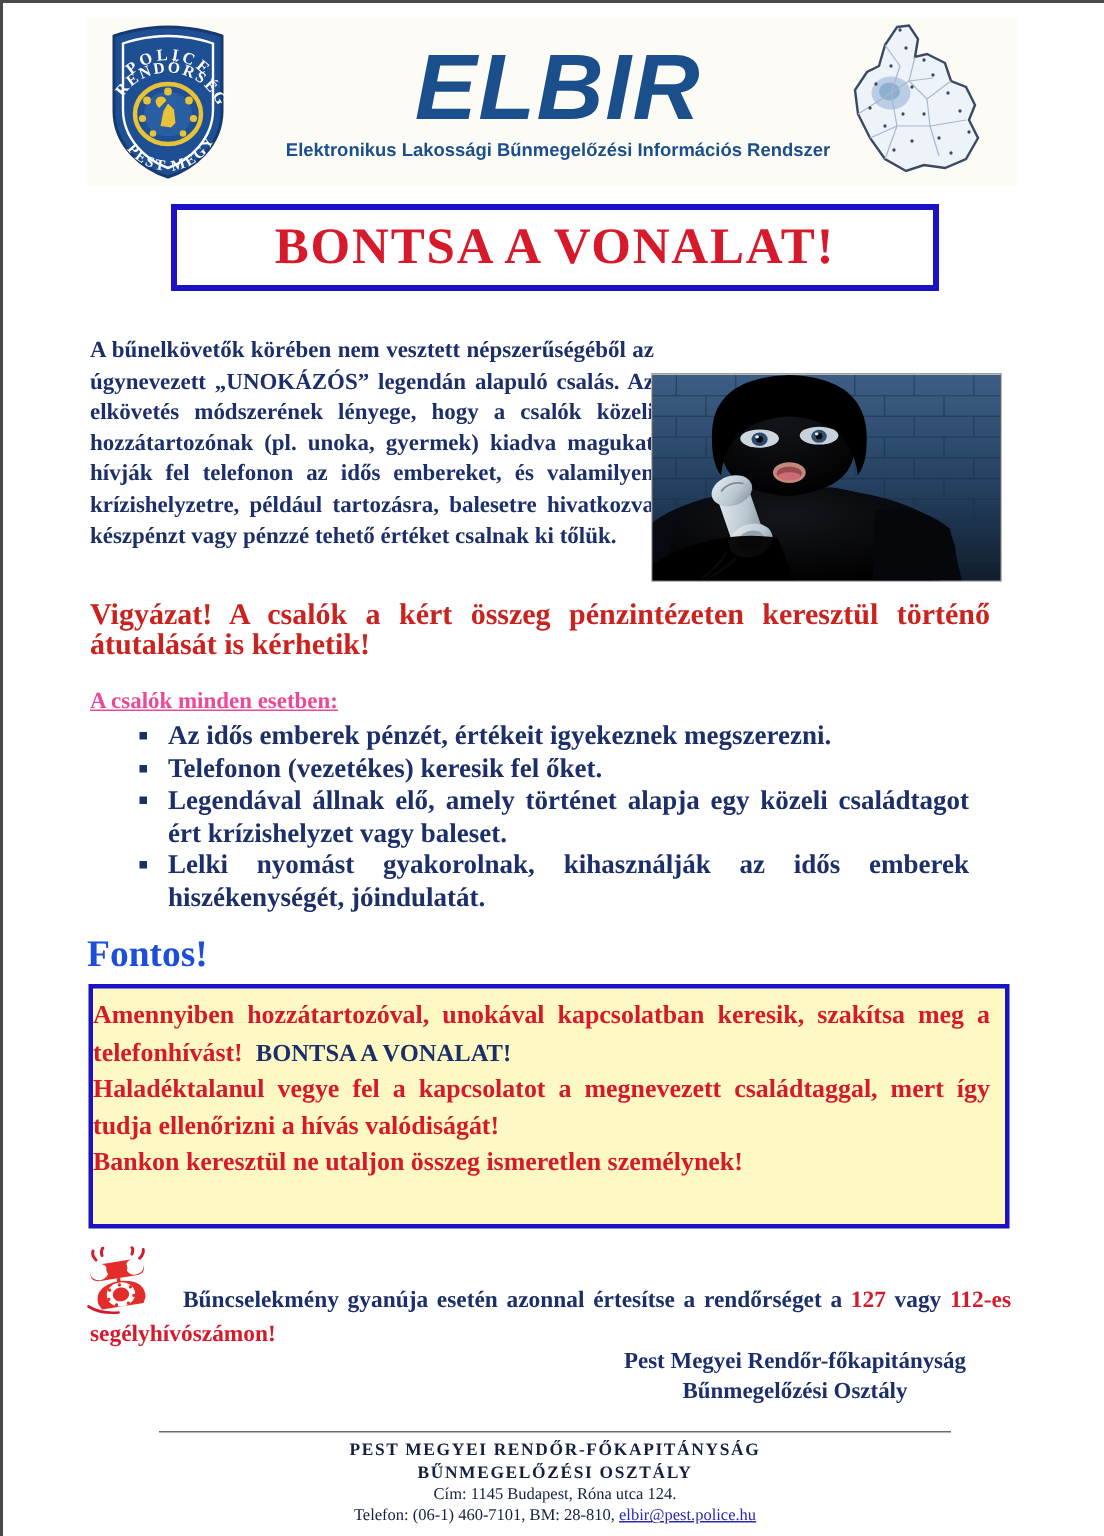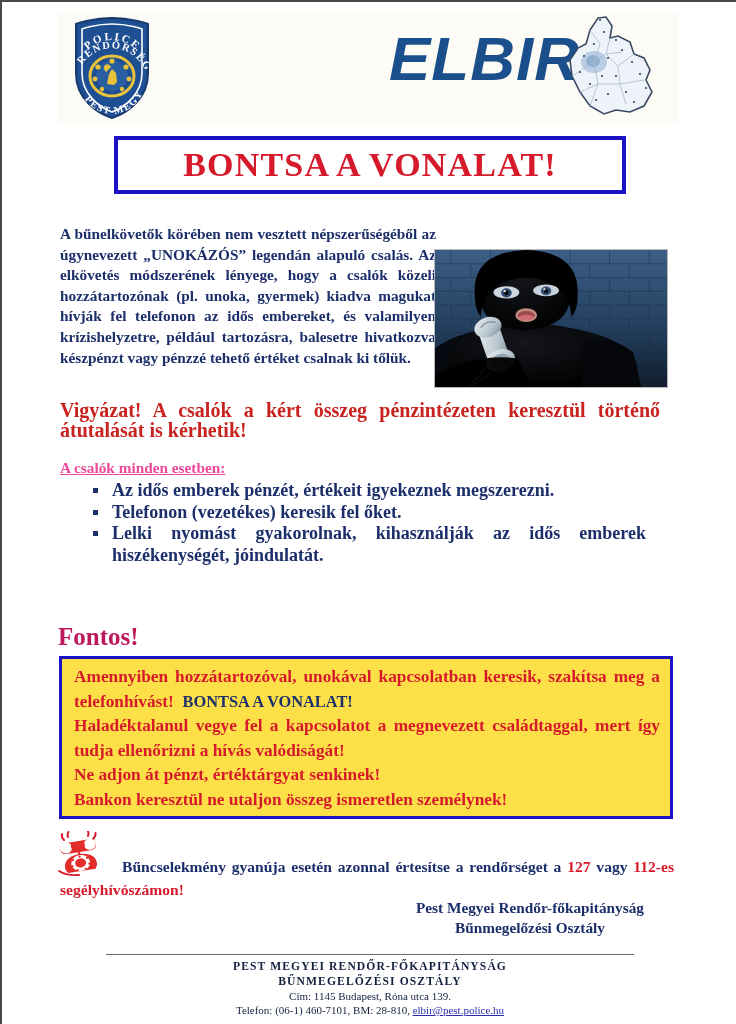--- a/index.html
+++ b/index.html
@@ -42,22 +42,21 @@
     right: 6px;
     top: 2px;
     width: 112px;
     height: 108px;
   }
   .elbir-wrap {
     position: absolute;
     left: 130px;
     top: 14px;
     width: 368px;
-    text-align: right;
-    margin-left: 24px;
+    text-align: center;
   }
   .elbir-word {
     font-family: "Liberation Sans", sans-serif;
     font-weight: bold;
     font-style: italic;
     font-size: 62px;
     line-height: 66px;
     letter-spacing: 1px;
     color: #1b4f8c;
     display: block;
@@ -174,32 +173,32 @@
   }
 
   
   .fontos {
     position: absolute;
     left: 56px;
     top: 621px;
     font-family: "Liberation Serif", serif;
     font-weight: bold;
     font-size: 25px;
-    color: #be185d;
+    color: #1d4ed8;
   }
   .red-box {
     position: absolute;
     left: 57px;
     top: 654px;
     width: 614px;
     height: 163px;
     border: 3px solid #1a12c4;
     box-sizing: border-box;
-    background: #fde047;
-    padding: 6px 10px 0 12px;
+    background: #fef9c3;
+    padding: 6px 10px 0 0;
   }
   .red-box p {
     margin: 0;
     font-family: "Liberation Serif", serif;
     font-weight: bold;
     font-size: 17.3px;
     line-height: 24.6px;
     color: #d6192b;
     text-align: justify;
     text-justify: inter-word;
@@ -314,20 +313,21 @@
         </g>
         <path id="arcBot" d="M19 78 A33 33 0 0 0 81 78" fill="none"></path>
         <text font-family="Liberation Serif, serif" font-size="10" font-weight="bold" fill="#ffffff" letter-spacing="1.5">
           <textPath href="#arcBot" startOffset="10%">PEST MEGYE</textPath>
         </text>
       </svg>
     </div>
 
     <div class="elbir-wrap">
       <span class="elbir-word">ELBIR</span>
+      <span class="elbir-sub">Elektronikus Lakossági Bűnmegelőzési Információs Rendszer</span>
     </div>
 
     <div class="map-wrap">
       <svg viewBox="0 0 112 108" width="112" height="108">
         <path d="M38 4 L46 3 L52 12 L50 24 L58 22 L70 28 L74 40 L84 44 L90 56 L86 66 L92 78 L84 92 L70 98 L56 96 L44 100
                  L30 92 L20 78 L12 62 L10 46 L18 34 L26 30 L30 16 Z" fill="#eef3fa" stroke="#3a4a63" stroke-width="1.6"></path>
         <ellipse cx="34" cy="48" rx="13" ry="11" fill="#b9cde4"></ellipse>
         <ellipse cx="33" cy="47" rx="7" ry="6" fill="#8fafd0"></ellipse>
         <g stroke="#a8b8cc" stroke-width="0.8" fill="none">
           <path d="M30 16 L40 30 L34 48"></path>
@@ -440,33 +440,33 @@
     <li>
       <span class="sq"></span>
       <span>Az idős emberek pénzét, értékeit igyekeznek megszerezni.</span>
     </li>
     <li>
       <span class="sq"></span>
       <span>Telefonon (vezetékes) keresik fel őket.</span>
     </li>
     <li>
       <span class="sq"></span>
+      <span>Legendával állnak elő, amely történet alapja egy közeli családtagot ért krízishelyzet vagy baleset.</span>
     </li>
     <li>
       <span class="sq"></span>
       <span>Lelki nyomást gyakorolnak, kihasználják az idős emberek hiszékenységét, jóindulatát.</span>
     </li>
   </ul>
 
   <div class="fontos">Fontos!</div>
 
   <div class="red-box">
     <p><span>Amennyiben hozzátartozóval, unokával kapcsolatban keresik, szakítsa meg a telefonhívást!</span>&nbsp;&nbsp;<span class="inline-blue">BONTSA A VONALAT!</span></p>
     <p>Haladéktalanul vegye fel a kapcsolatot a megnevezett családtaggal, mert így tudja ellenőrizni a hívás valódiságát!</p>
-    <p class="nojust">Ne adjon át pénzt, értéktárgyat senkinek!</p>
     <p class="nojust">Bankon keresztül ne utaljon összeg ismeretlen személynek!</p>
   </div>
 
   <div class="phone-icon">
     <svg viewBox="0 0 46 46" width="46" height="46">
       <g stroke="#d6192b" stroke-width="2" fill="none" stroke-linecap="round">
         <path d="M7 9 q-3 -3 -2 -6"></path>
         <path d="M11 6 q-1 -3 0.5 -5"></path>
         <path d="M36 8 q3 -3 2.5 -6"></path>
         <path d="M31 5 q1 -3 0 -4.5"></path>
@@ -500,17 +500,17 @@
 
   <div class="signature">
     <div>Pest Megyei Rendőr-főkapitányság</div>
     <div>Bűnmegelőzési Osztály</div>
   </div>
 
   <div class="footer-rule"></div>
   <div class="footer">
     <span class="f1">PEST MEGYEI RENDŐR-FŐKAPITÁNYSÁG</span>
     <span class="f1">BŰNMEGELŐZÉSI OSZTÁLY</span>
-    <span class="f2">Cím: 1145 Budapest, Róna utca 139.</span>
+    <span class="f2">Cím: 1145 Budapest, Róna utca 124.</span>
     <span class="f2"><span>Telefon: (06-1) 460-7101, BM: 28-810, </span><a class="mail" href="#">elbir@pest.police.hu</a></span>
   </div>
 
 </div>
 
 </body></html>

